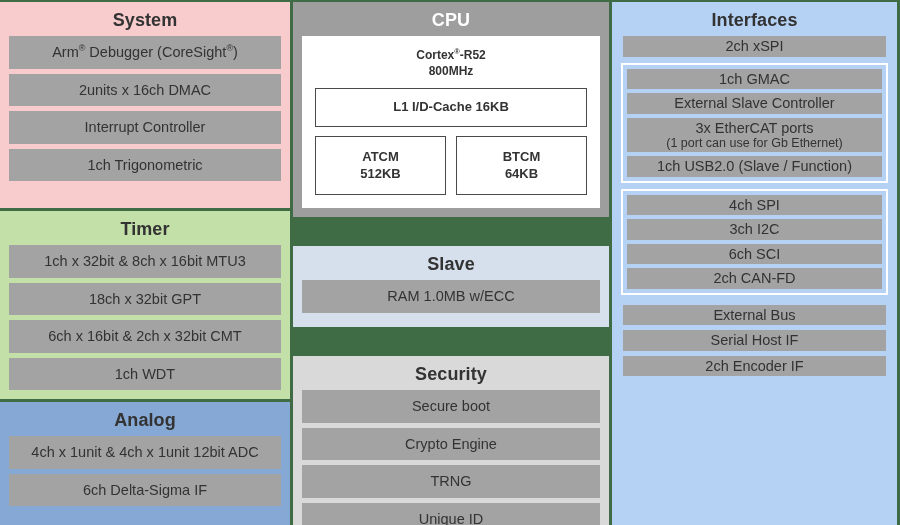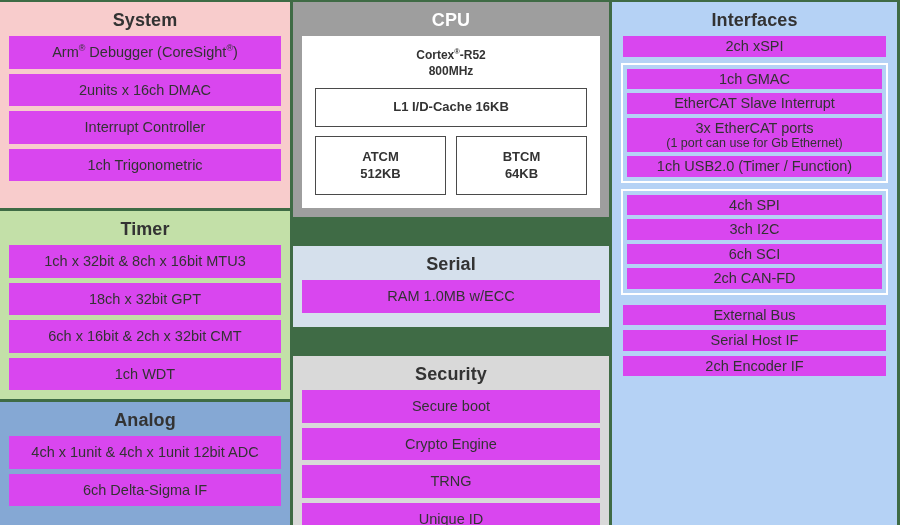--- a/index.html
+++ b/index.html
@@ -44,21 +44,21 @@
     line-height: 1.45;
     padding-bottom: 3px;
     letter-spacing: .1px;
   }
   .block-title.light { color: #ffffff; }
 
   .items { display: flex; flex-direction: column; gap: 5px; }
 
   
   .item {
-    background: #d946ef;
+    background: #a3a3a3;
     color: #333333;
     font-size: 14.5px;
     text-align: center;
     padding: 7px 4px;
     line-height: 1.28;
     white-space: nowrap;
   }
   .item .sub { display: block; font-size: 12.5px; line-height: 1.1; }
 
   
@@ -177,21 +177,21 @@
           </div>
           <div class="cpu-box">
             <span>BTCM</span><br>
             <span>64KB</span>
           </div>
         </div>
       </div>
     </div>
 
     <div class="block memory">
-      <div class="block-title">Serial</div>
+      <div class="block-title">Slave</div>
       <div class="items">
         <div class="item">RAM 1.0MB w/ECC</div>
       </div>
     </div>
 
     <div class="block security">
       <div class="block-title">Security</div>
       <div class="items">
         <div class="item">Secure boot</div>
         <div class="item">Crypto Engine</div>
@@ -207,26 +207,26 @@
 
     <div class="block interfaces">
       <div class="block-title">Interfaces</div>
 
       <div class="if-top">
         <div class="item">2ch xSPI</div>
       </div>
 
       <div class="if-group">
         <div class="item">1ch GMAC</div>
-        <div class="item">EtherCAT Slave Interrupt</div>
+        <div class="item">External Slave Controller</div>
         <div class="item">
           <span>3x EtherCAT ports</span>
           <span class="sub">(1 port can use for Gb Ethernet)</span>
         </div>
-        <div class="item">1ch USB2.0 (Timer / Function)</div>
+        <div class="item">1ch USB2.0 (Slave / Function)</div>
       </div>
 
       <div class="if-group">
         <div class="item">4ch SPI</div>
         <div class="item">3ch I2C</div>
         <div class="item">6ch SCI</div>
         <div class="item">2ch CAN-FD</div>
       </div>
 
       <div class="if-plain">

